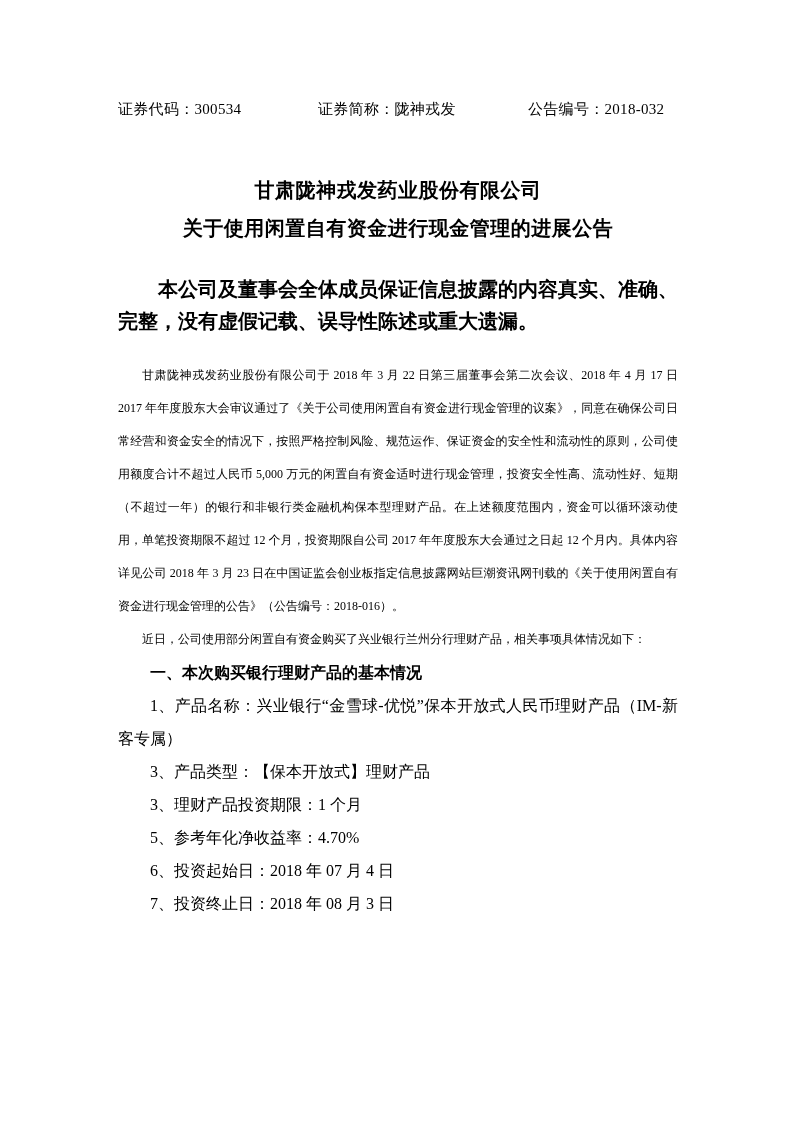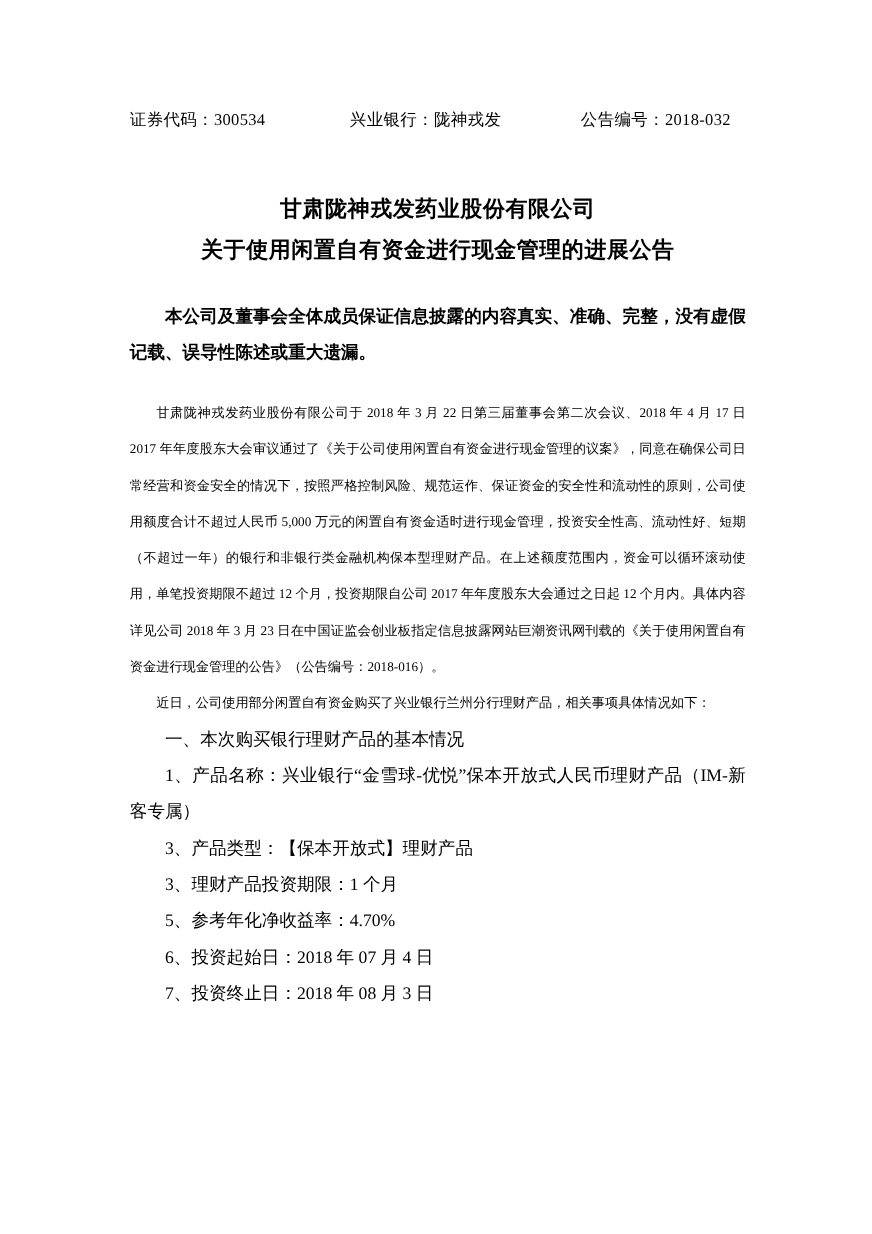--- a/index.html
+++ b/index.html
@@ -49,40 +49,40 @@
     font-weight: bold;
     font-size: 20px;
     line-height: 38px;
     letter-spacing: 0.5px;
   }
   .title1 { margin-bottom: 0px; }
   .title2 { margin-bottom: 26px; }
 
   .statement {
     font-weight: bold;
-    font-size: 16px;
+    font-size: 20px;
     line-height: 32px;
     text-align: justify;
     text-justify: inter-ideograph;
     margin-bottom: 22px;
   }
   .statement .ind { display: inline-block; width: 2em; }
 
   p.body {
     font-size: 12px;
     line-height: 33px;
     text-align: justify;
     text-justify: inter-ideograph;
     margin: 0;
     text-indent: 2em;
   }
 
   .section-head {
     font-size: 16px;
-    font-weight: normal;
+    font-weight: bold;
     line-height: 33px;
     margin: 0;
     text-indent: 2em;
   }
   .list-item {
     font-size: 16px;
     line-height: 33px;
     margin: 0;
     text-indent: 2em;
     text-align: justify;
@@ -90,21 +90,21 @@
   }
 </style>
 </head>
 <body>
 
 <div class="page">
   <div class="content">
 
     <div class="header-row">
       <span class="hcell hcell-code">证券代码：300534</span>
-      <span class="hcell hcell-name">兴业银行：陇神戎发</span>
+      <span class="hcell hcell-name">证券简称：陇神戎发</span>
       <span class="hcell hcell-no">公告编号：2018-032</span>
     </div>
 
     <div class="title1">甘肃陇神戎发药业股份有限公司</div>
     <div class="title2">关于使用闲置自有资金进行现金管理的进展公告</div>
 
     <div class="statement"><span class="ind"></span><span>本公司及董事会全体成员保证信息披露的内容真实、准确、完整，没有虚假记载、误导性陈述或重大遗漏。</span></div>
 
     <p class="body">甘肃陇神戎发药业股份有限公司于 2018 年 3 月 22 日第三届董事会第二次会议、2018 年 4 月 17 日 2017 年年度股东大会审议通过了《关于公司使用闲置自有资金进行现金管理的议案》，同意在确保公司日常经营和资金安全的情况下，按照严格控制风险、规范运作、保证资金的安全性和流动性的原则，公司使用额度合计不超过人民币 5,000 万元的闲置自有资金适时进行现金管理，投资安全性高、流动性好、短期（不超过一年）的银行和非银行类金融机构保本型理财产品。在上述额度范围内，资金可以循环滚动使用，单笔投资期限不超过 12 个月，投资期限自公司 2017 年年度股东大会通过之日起 12 个月内。具体内容详见公司 2018 年 3 月 23 日在中国证监会创业板指定信息披露网站巨潮资讯网刊载的《关于使用闲置自有资金进行现金管理的公告》（公告编号：2018-016）。</p>
     <p class="body">近日，公司使用部分闲置自有资金购买了兴业银行兰州分行理财产品，相关事项具体情况如下：</p>

